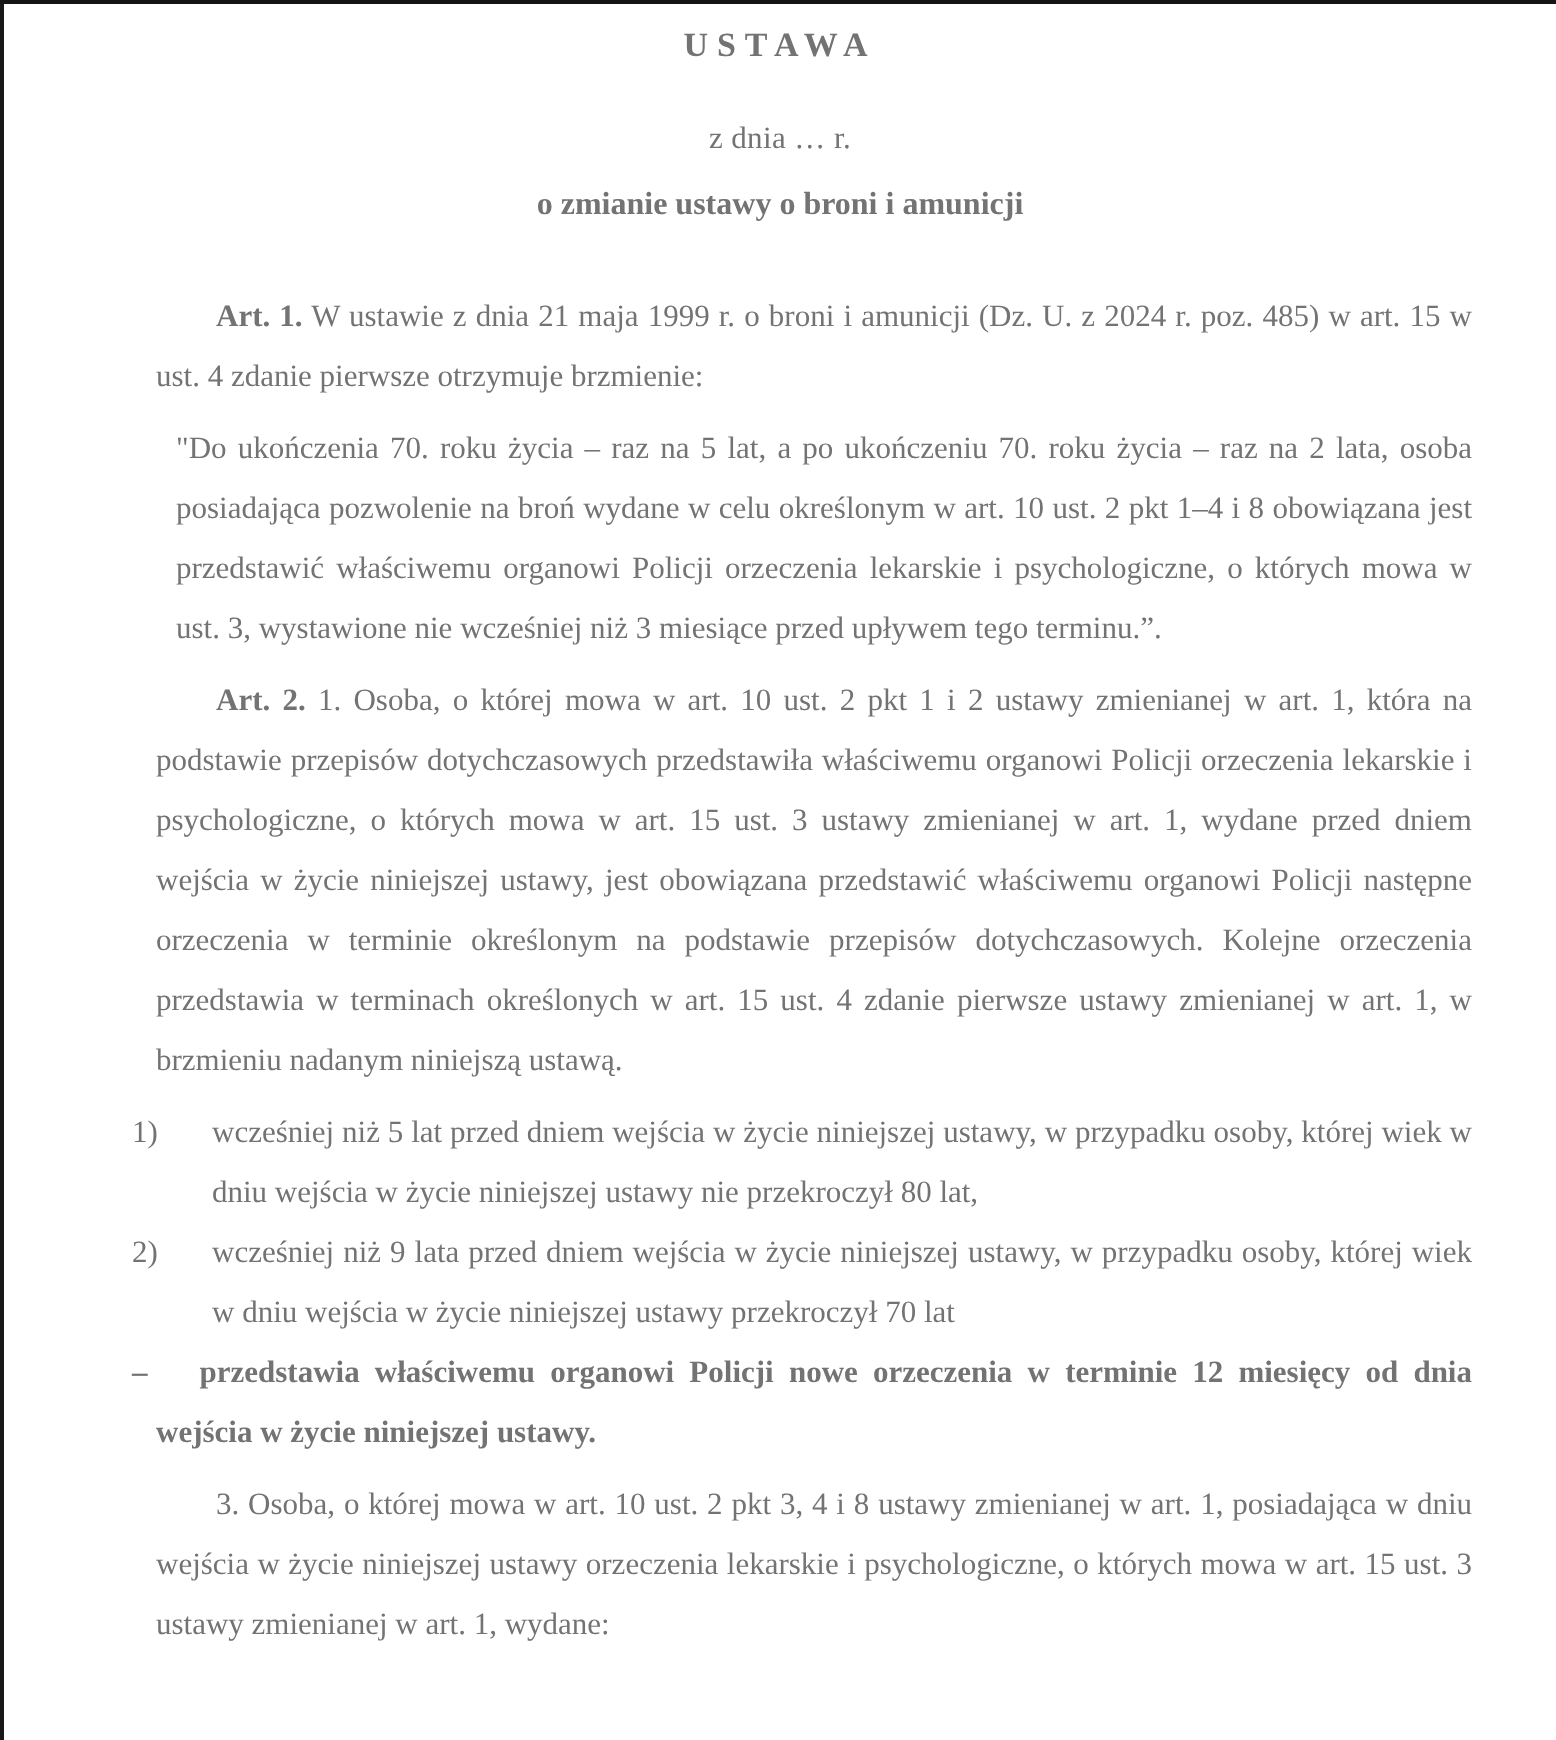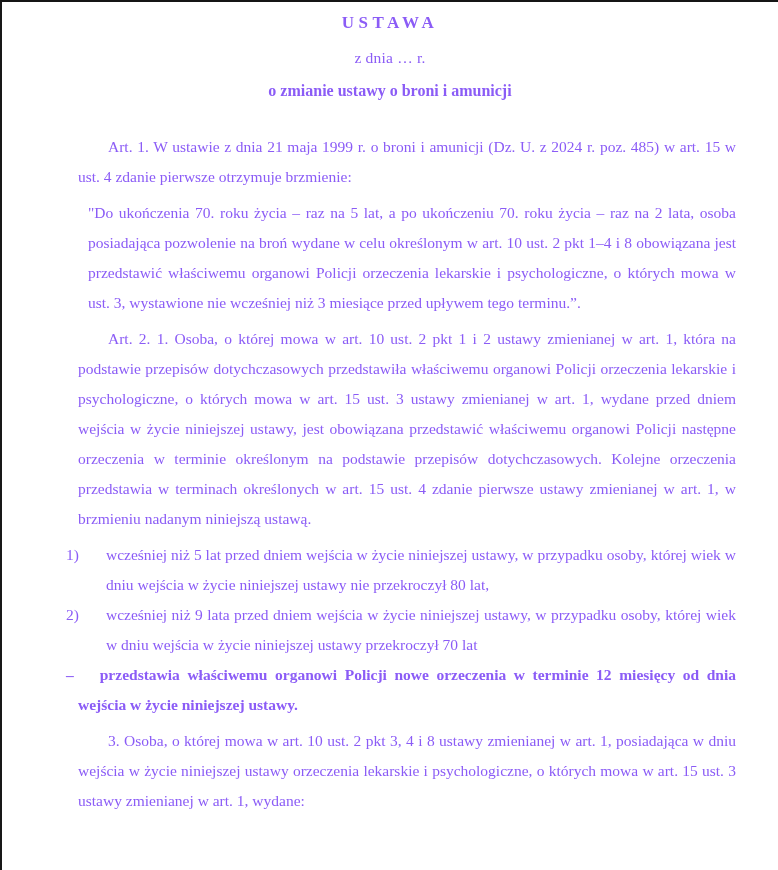--- a/index.html
+++ b/index.html
@@ -7,49 +7,49 @@
   .page {
     box-sizing: border-box;
     width: 778px; height: 870px;
     background: #ffffff;
     border-top: 2px solid #151515;
     border-left: 2px solid #181818;
     padding: 6px 42px 0 76px;
     font-family: "Liberation Serif", "DejaVu Serif", serif;
     font-size: 15.5px;
     line-height: 30px;
-    color: #8b5cf6;
+    color: #737373;
   }
   
   .head { margin-left: -76px; margin-right: -42px; text-align: center; }
   .title {
     font-weight: bold; font-size: 17px; letter-spacing: 4.5px;
     line-height: 22px; margin: 0; padding-top: 4px;
   }
-  .dateline { font-size: 15.5px; line-height: 20px; margin-top: 14px; letter-spacing: 0.2px; }
+  .dateline { font-size: 15.5px; line-height: 20px; margin-top: 26px; letter-spacing: 0.2px; }
   .subject  { font-weight: bold; font-size: 16px; line-height: 20px; margin-top: 13px; }
 
   .p {
     margin: 6px 0;
     text-align: justify;
     text-indent: 30px;
   }
   .p.first { margin-top: 31px; }
   .quote {
     margin: 6px 0 6px 10px;
     text-align: justify;
     text-indent: 0;
   }
   .point { display: flex; margin: 0; }
   .point .num  { flex: 0 0 40px; margin-left: -12px; }
   .point .ptext { flex: 1 1 auto; text-align: justify; }
   .dashp { margin: 0; text-align: justify; text-indent: 0; font-weight: bold; }
   .dashp .marker { margin-left: -12px; }
   .dashp .tab { display: inline-block; width: 26px; }
-  b { font-weight: normal; }
+  b { font-weight: bold; }
 </style>
 </head>
 <body>
 
 <div class="page">
 
   <div class="head">
     <div class="title">USTAWA</div>
     <div class="dateline">z dnia … r.</div>
     <div class="subject">o zmianie ustawy o broni i amunicji</div>

